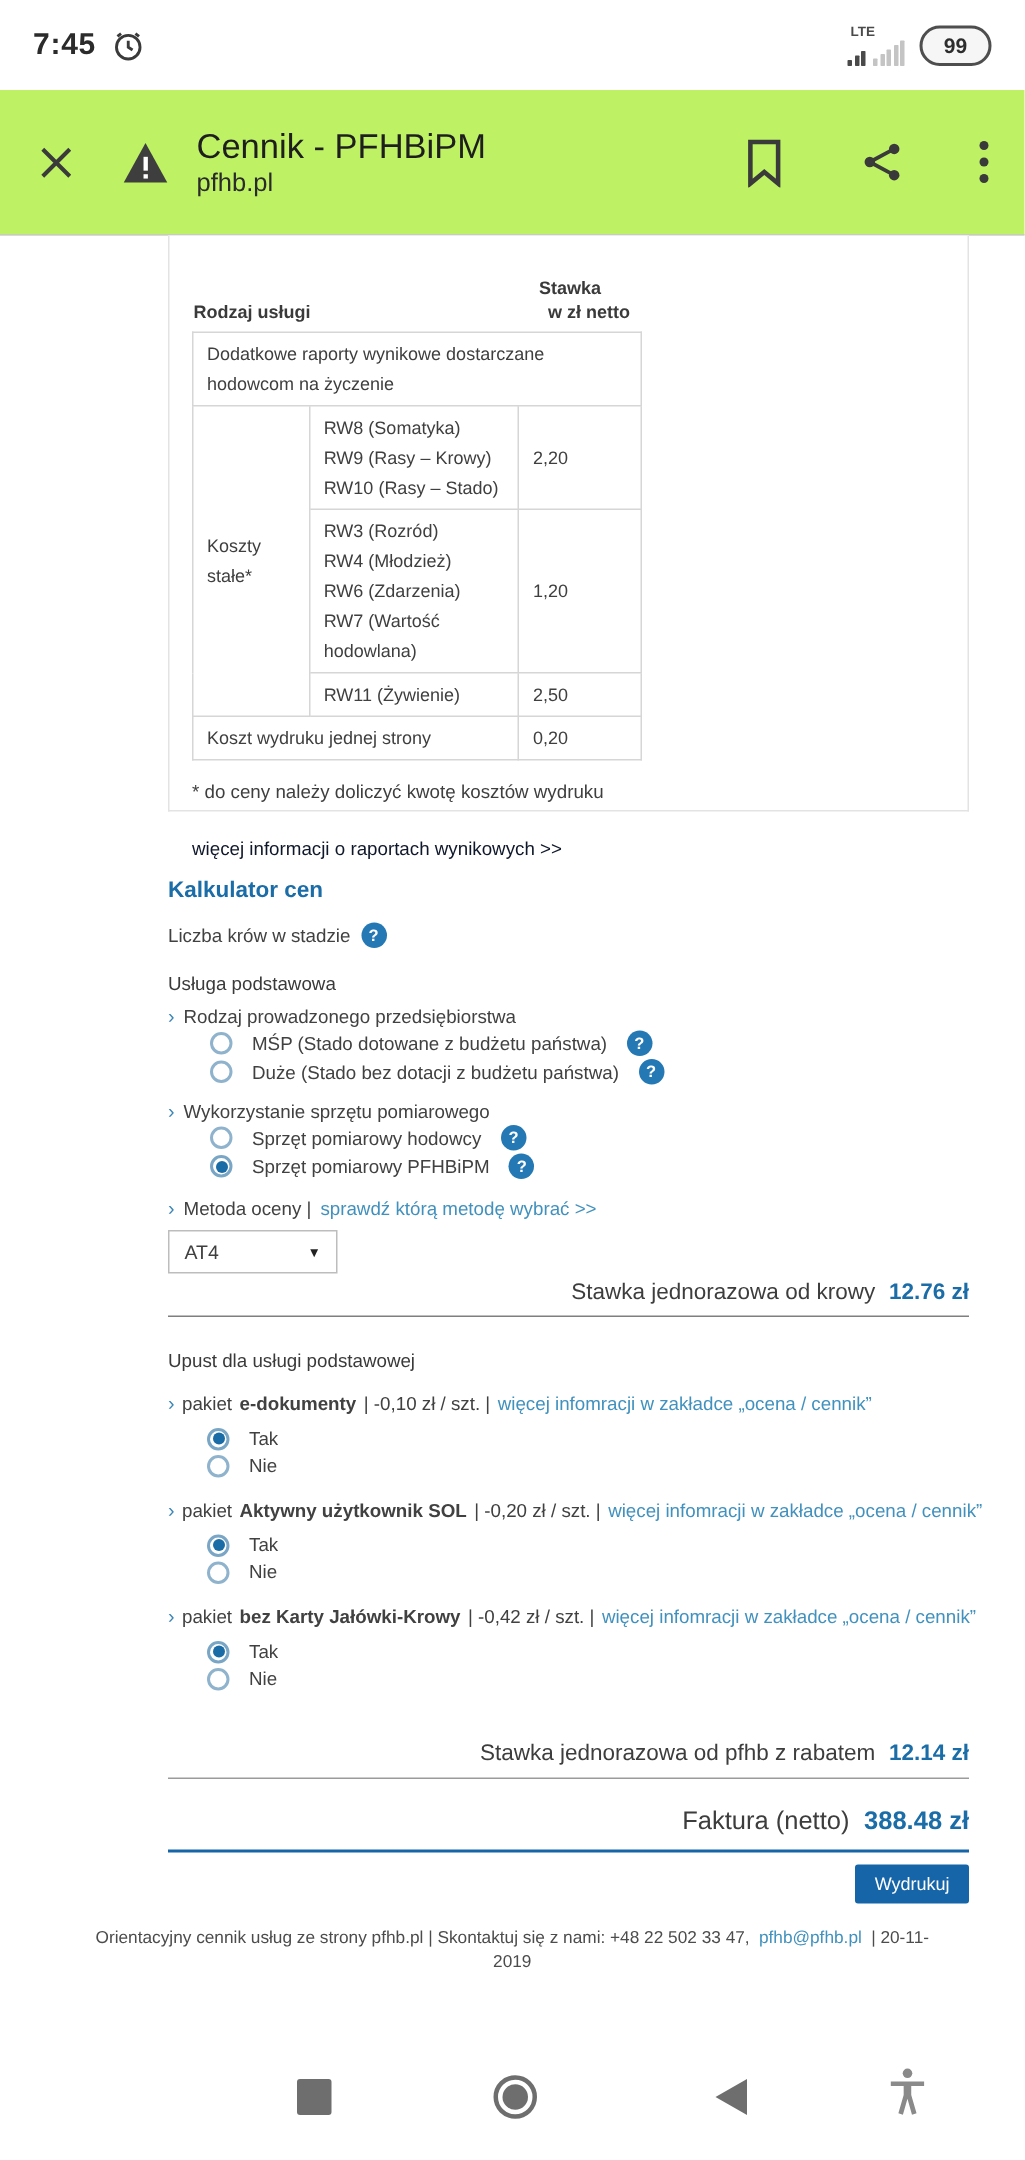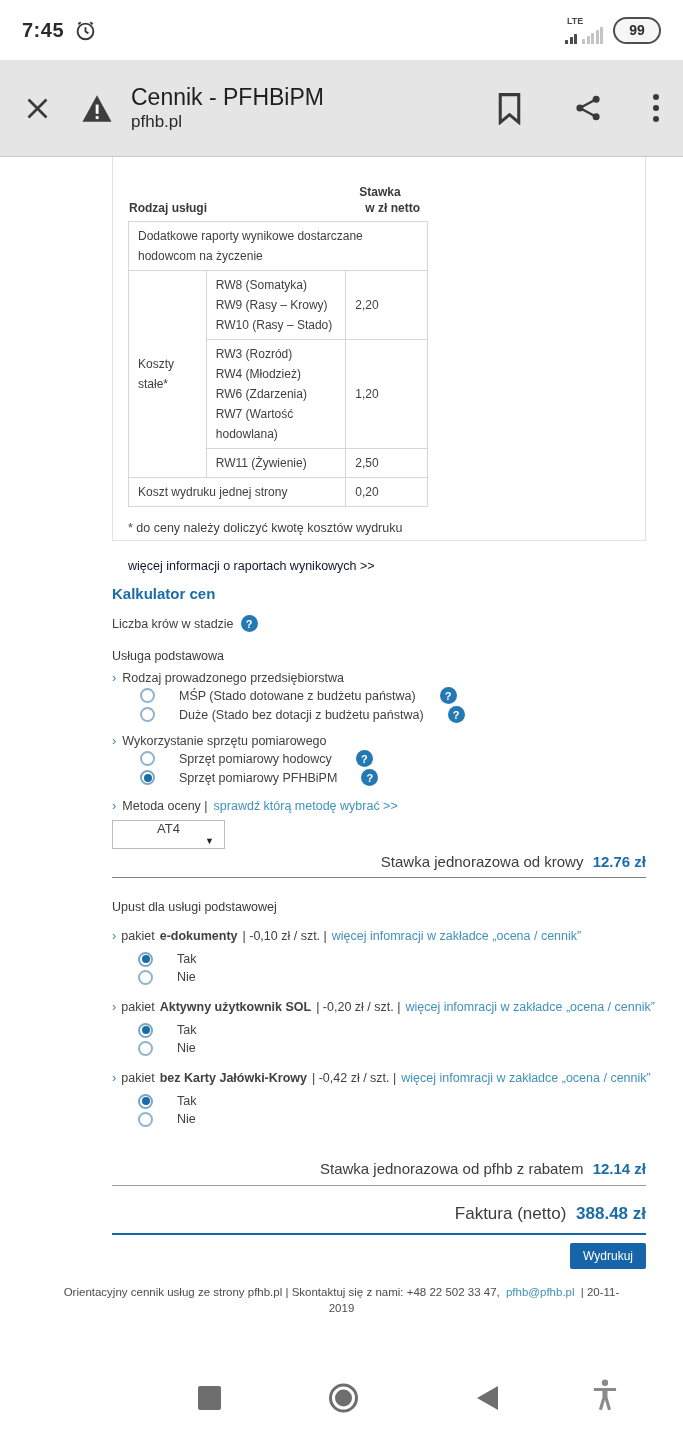--- a/index.html
+++ b/index.html
@@ -17,21 +17,21 @@
   .sb-lte { font-size:9px; font-weight:bold; color:#4a4a4a; margin-left:2px; }
   .bars { display:flex; align-items:flex-end; gap:5px; margin-top:1px; }
   .bargroup { display:flex; align-items:flex-end; gap:1.5px; }
   .bar { width:3px; background:#4a4a4a; border-radius:.5px; }
   .bar.light { background:#c4c4c4; }
   .battery { width:48px; height:27px; border:2.5px solid #4e4e4e; border-radius:14px;
     display:flex; align-items:center; justify-content:center;
     font-size:14px; font-weight:bold; color:#2d2d2d; background:#f6f6f6; }
 
   
-  .header { top:60px; left:0; width:683px; height:97px; background:#e5e5e5;
+  .header { top:60px; left:0; width:683px; height:97px; background:#bef264;
     border-bottom:1px solid #c9c9c9; display:flex; align-items:center; padding:0 24px; }
   .h-icon { display:flex; align-items:center; justify-content:center; }
   .h-title-block { margin-left:18px; line-height:1.15; }
   .h-title { font-size:23px; color:#1e1e1e; }
   .h-url { font-size:17px; color:#2a2a2a; margin-top:2px; }
   .h-actions { margin-left:auto; display:flex; align-items:center; gap:50px; }
   .dots { display:flex; flex-direction:column; gap:5px; }
   .dot { width:6px; height:6px; border-radius:50%; background:#3a3a3a; }
 
   
@@ -60,30 +60,30 @@
     justify-content:center; flex:none; cursor:pointer; }
   .cows-input { margin-top:6px; width:151px; height:29px; border:1px solid #c3c3c3;
     font-size:13px; color:#3f3f3f; padding:0 10px;
     font-family:"Liberation Sans","DejaVu Sans",sans-serif; }
   .bold-h { font-size:12.5px; font-weight:normal; color:#3a3a3a; margin-top:17px; height:17px; }
   .section { display:flex; align-items:center; gap:6px; font-size:12.5px; color:#414141;
     height:17px; }
   .sec1 { margin-top:3px; } .sec2 { margin-top:8px; } .sec3 { margin-top:10px; }
   .chev { color:#3c87b8; font-size:13px; line-height:1; }
   .blue-link { color:#4191be; cursor:pointer; }
-  .opt { display:flex; align-items:center; gap:24px; padding-left:28px; height:19px;
+  .opt { display:flex; align-items:center; gap:13px; padding-left:28px; height:19px;
     font-size:12.5px; color:#414141; }
   .radio { width:15px; height:15px; border:2px solid #8fb3cd; border-radius:50%;
     background:#fff; position:relative; flex:none; cursor:pointer; }
   .radio.sel { border-color:#7aa6c6; }
   .radio.sel::after { content:""; position:absolute; left:1.5px; top:1.5px; right:1.5px;
     bottom:1.5px; background:#1a6ca6; border-radius:50%; }
   .select-box { margin-top:6px; width:113px; height:29px; border:1px solid #bdbdbd;
     display:flex; align-items:center; font-size:13px; color:#3f3f3f; padding:0 10px;
-    cursor:pointer;flex-direction:column; }
+    cursor:pointer; }
   .select-box .arrow { margin-left:auto; font-size:9px; color:#222; }
   .rate-row { margin-top:4px; text-align:right; font-size:15px; color:#3d3d3d;
     padding-bottom:7px; border-bottom:1px solid #7f7f7f; }
   .rate-val { color:#1b6da8; font-weight:bold; margin-left:5px; }
   .upust-h { margin-top:22px; }
   .pakiet { display:flex; align-items:center; gap:5px; font-size:12.5px; color:#414141;
     height:17px; white-space:nowrap; }
   .p1 { margin-top:10px; } .p2 { margin-top:12px; } .p3 { margin-top:12px; }
   .pk-opts { margin-top:6px; padding-left:26px; }
   .pk-opts .opt { padding-left:0; height:18px; }

